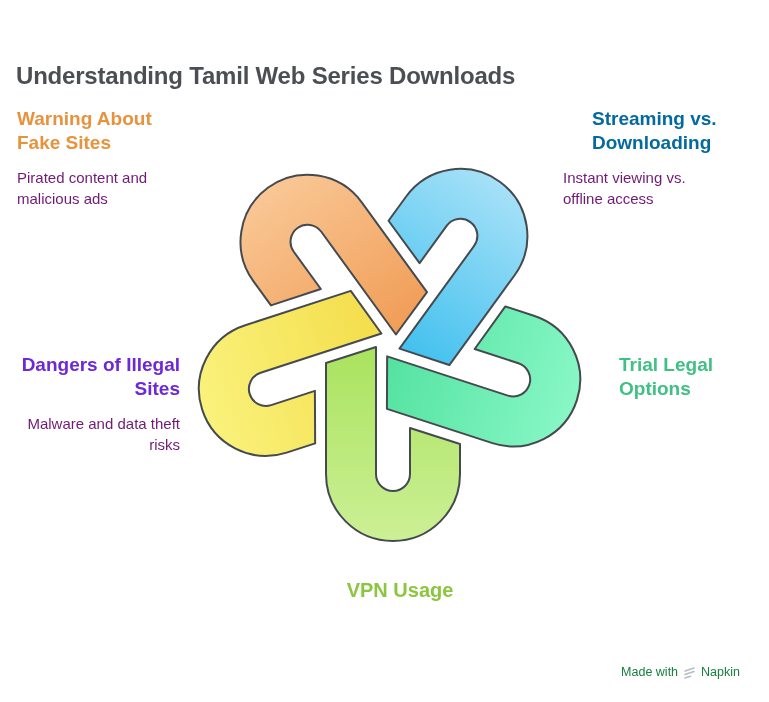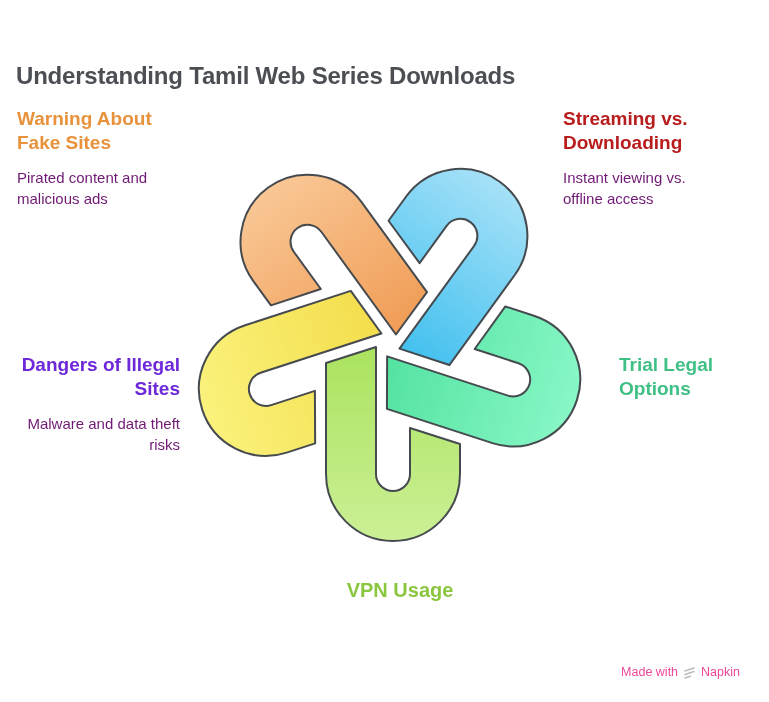--- a/index.html
+++ b/index.html
@@ -16,31 +16,31 @@
   .section .heading{
     font-size:19px;font-weight:700;line-height:24px;white-space:pre-line;margin:0;
   }
   .section .body{
     font-size:15px;font-weight:400;line-height:21px;white-space:pre-line;
     color:#701a75;margin:12px 0 0 0;
   }
   .s-warning{right:532px;top:107px;text-align:left;width:220px;}
   .s-warning .heading{color:#e8923c;}
   .s-streaming{left:563px;top:107px;text-align:left;width:200px;}
-  .s-streaming .heading{color:#b91c1c;}
+  .s-streaming .heading{color:#0369a1;margin-left:29px;}
   .s-dangers{right:589px;top:353px;text-align:right;width:175px;}
   .s-dangers .heading{color:#6d28d9;}
   .s-freelegal{left:619px;top:353px;text-align:left;width:150px;}
   .s-freelegal .heading{color:#3fc084;}
   .s-vpn{left:400px;top:578px;transform:translateX(-50%);text-align:center;width:240px;}
   .s-vpn .heading{font-size:20px;color:#8bc63f;}
   .s-vpn .body{margin-top:9px;}
   .watermark{
     position:absolute;right:29px;top:665px;display:flex;align-items:center;gap:5px;
-    font-size:12.5px;color:#ec4899;
+    font-size:12.5px;color:#15803d;
   }
 </style>
 </head>
 <body>
 
 <div class="canvas">
 
   <h1 class="title">Understanding Tamil Web Series Downloads</h1>
 
   <svg class="knot" width="769" height="702" viewBox="0 0 769 702" xmlns="http://www.w3.org/2000/svg" xmlns:xlink="http://www.w3.org/1999/xlink">

